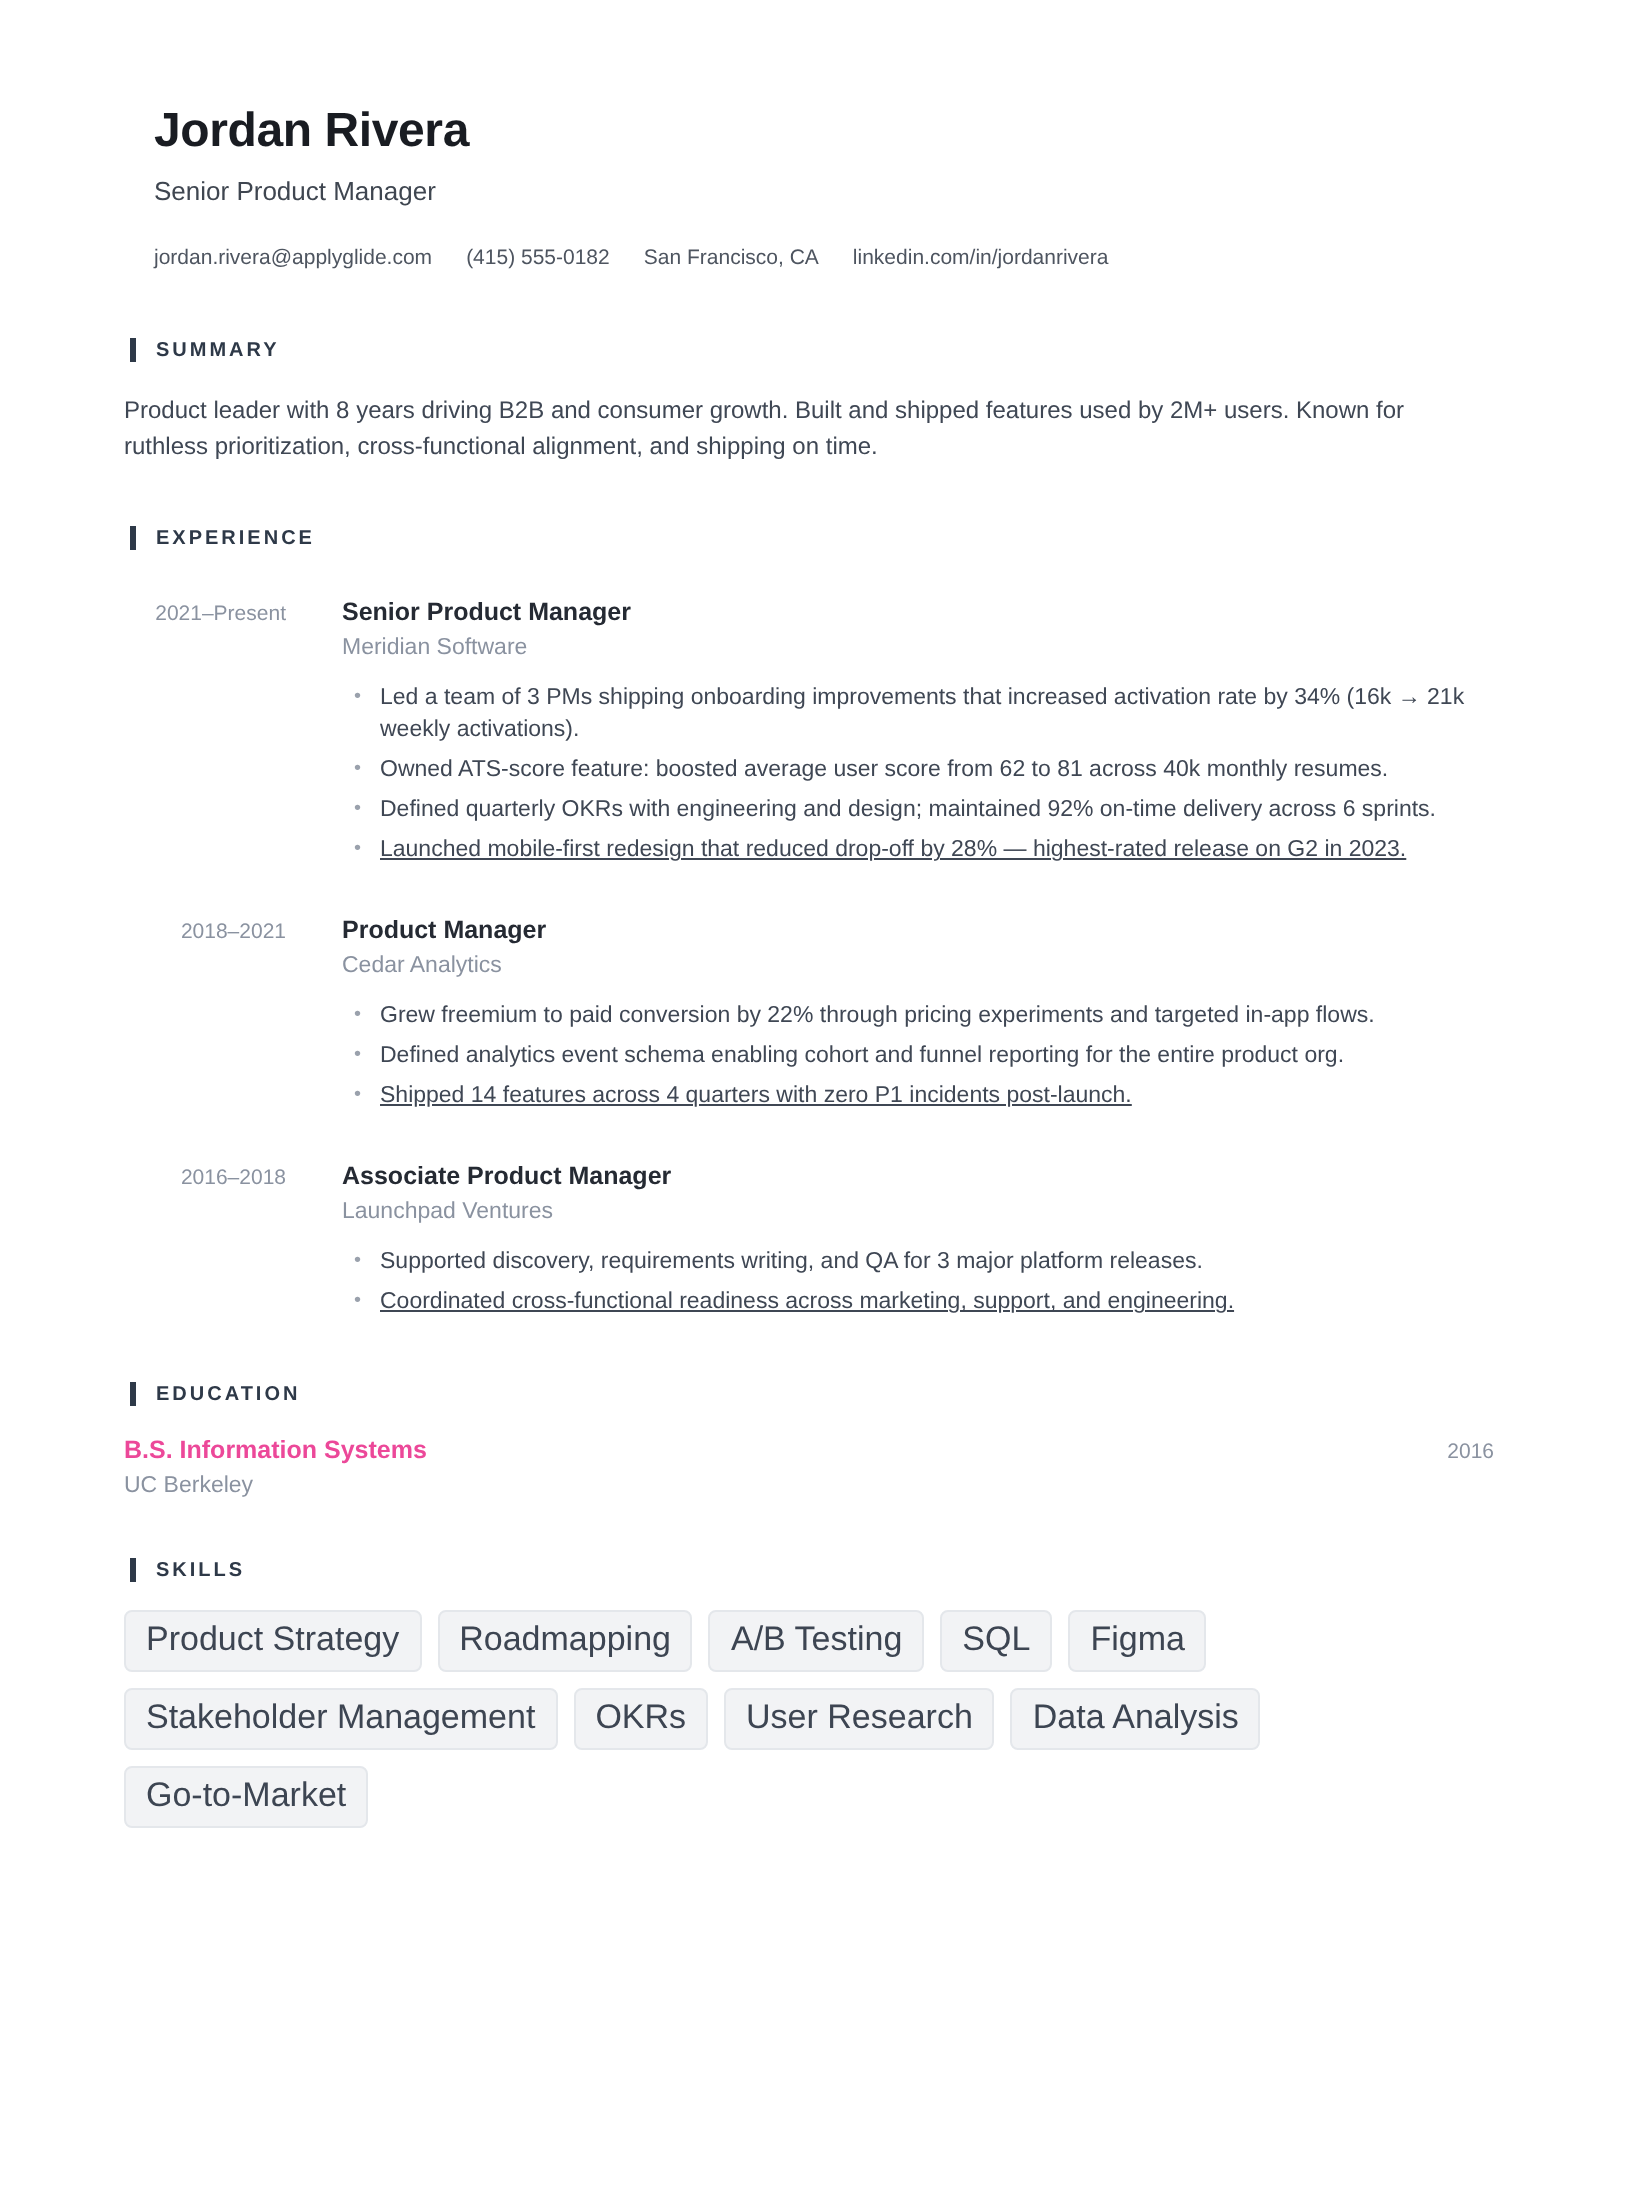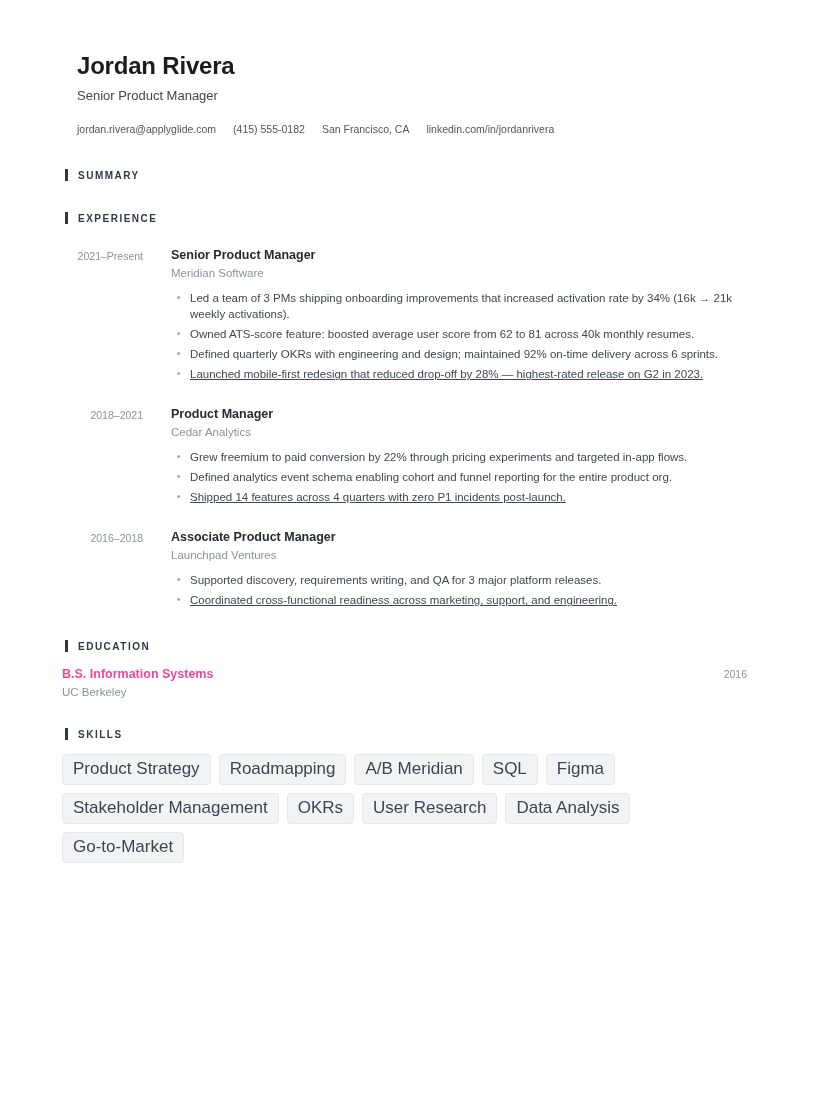--- a/index.html
+++ b/index.html
@@ -182,20 +182,21 @@
       <span>San Francisco, CA</span>
       <span>linkedin.com/in/jordanrivera</span>
     </div>
   </header>
 
   <section class="sec-summary">
     <div class="sec-head">
       <span class="sec-bar"></span>
       <span class="sec-title">SUMMARY</span>
     </div>
+    <p class="summary-text">Product leader with 8 years driving B2B and consumer growth. Built and shipped features used by 2M+ users. Known for ruthless prioritization, cross-functional alignment, and shipping on time.</p>
   </section>
 
   <section class="sec-experience">
     <div class="sec-head">
       <span class="sec-bar"></span>
       <span class="sec-title">EXPERIENCE</span>
     </div>
 
     <div class="jobs">
 
@@ -254,21 +255,21 @@
   </section>
 
   <section class="sec-skills">
     <div class="sec-head">
       <span class="sec-bar"></span>
       <span class="sec-title">SKILLS</span>
     </div>
     <div class="pill-wrap">
       <span class="pill">Product Strategy</span>
       <span class="pill">Roadmapping</span>
-      <span class="pill">A/B Meridian</span>
+      <span class="pill">A/B Testing</span>
       <span class="pill">SQL</span>
       <span class="pill">Figma</span>
       <span class="pill">Stakeholder Management</span>
       <span class="pill">OKRs</span>
       <span class="pill">User Research</span>
       <span class="pill">Data Analysis</span>
       <span class="pill">Go-to-Market</span>
     </div>
   </section>
 

